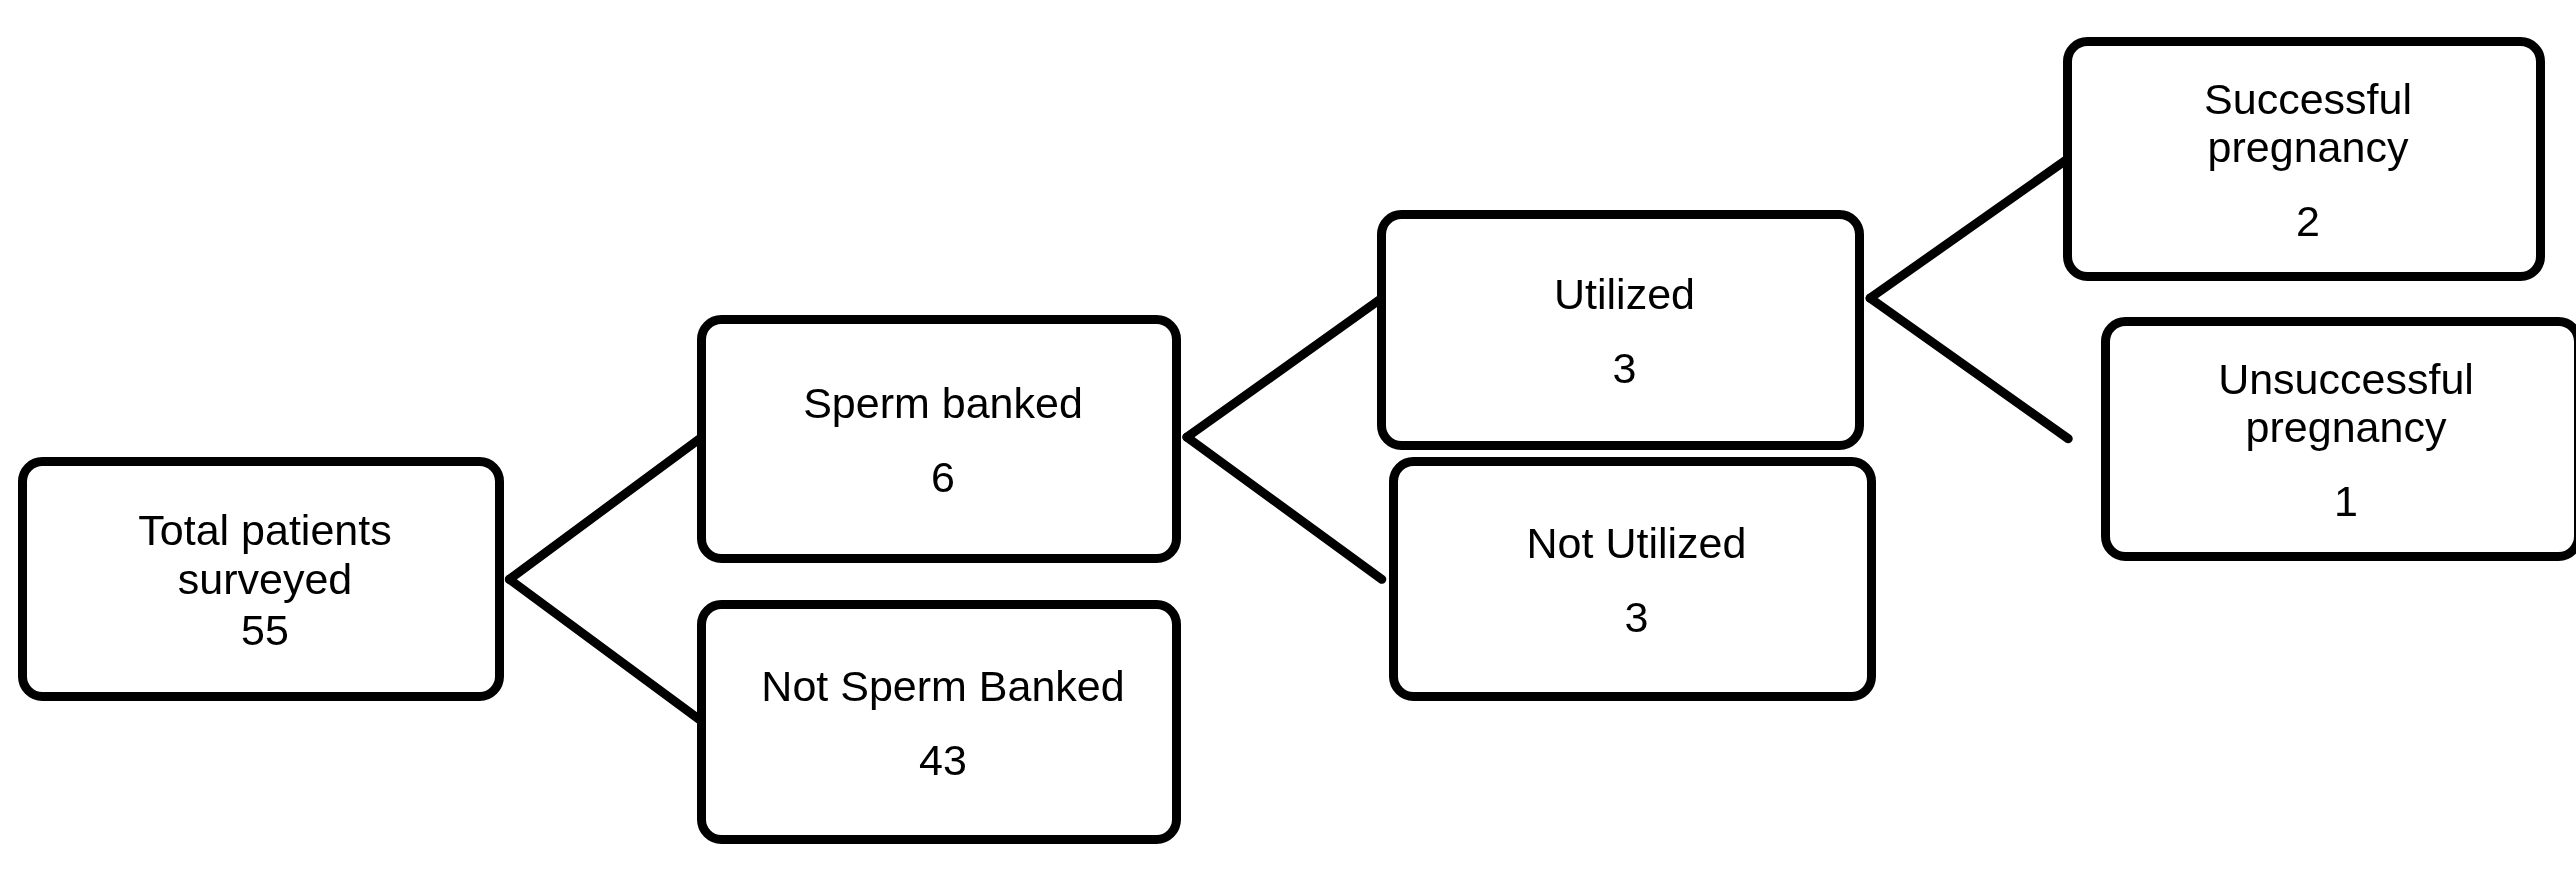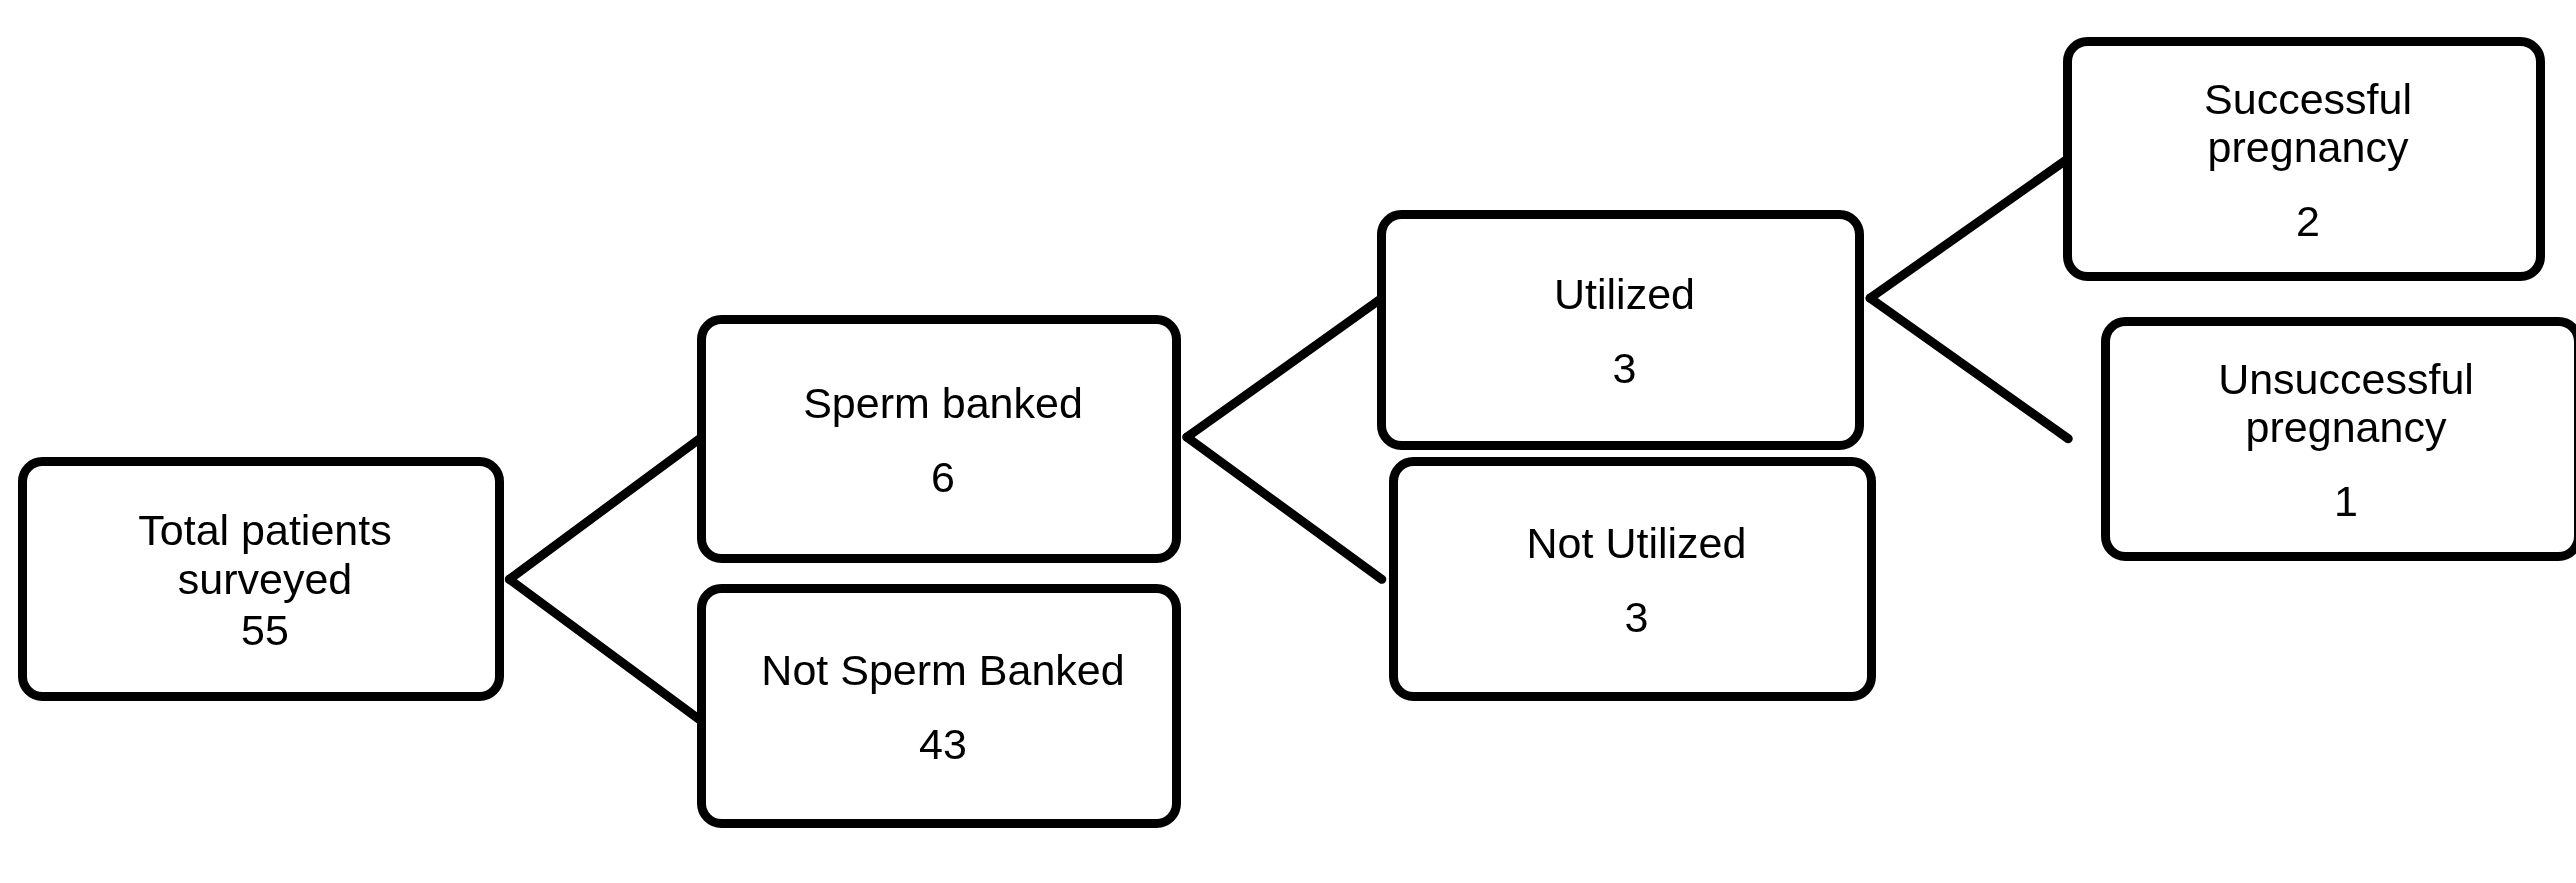--- a/index.html
+++ b/index.html
@@ -50,21 +50,21 @@
     line-height: 1.12;
     white-space: pre-line;
   }
   .node .value {
     font-size: 43px;
     line-height: 1.0;
   }
   
   .n0 { left: 18px;   top: 457px; width: 486px; height: 244px; gap: 6px; }
   .n1 { left: 697px;  top: 315px; width: 484px; height: 248px; }
-  .n2 { left: 697px;  top: 584px; width: 484px; height: 244px; }
+  .n2 { left: 697px;  top: 600px; width: 484px; height: 244px; }
   .n3 { left: 1377px; top: 179px; width: 487px; height: 240px; margin-top: 31px; }
   .n4 { left: 1377px; top: 457px; width: 487px; height: 244px; margin-left: 12px; }
   .n5 { left: 2063px; top: 37px;  width: 482px; height: 244px; }
   .n6 { left: 2063px; top: 317px; width: 482px; height: 244px; margin-left: 38px; }
 </style>
 </head>
 <body>
 
 <div class="canvas">
 

